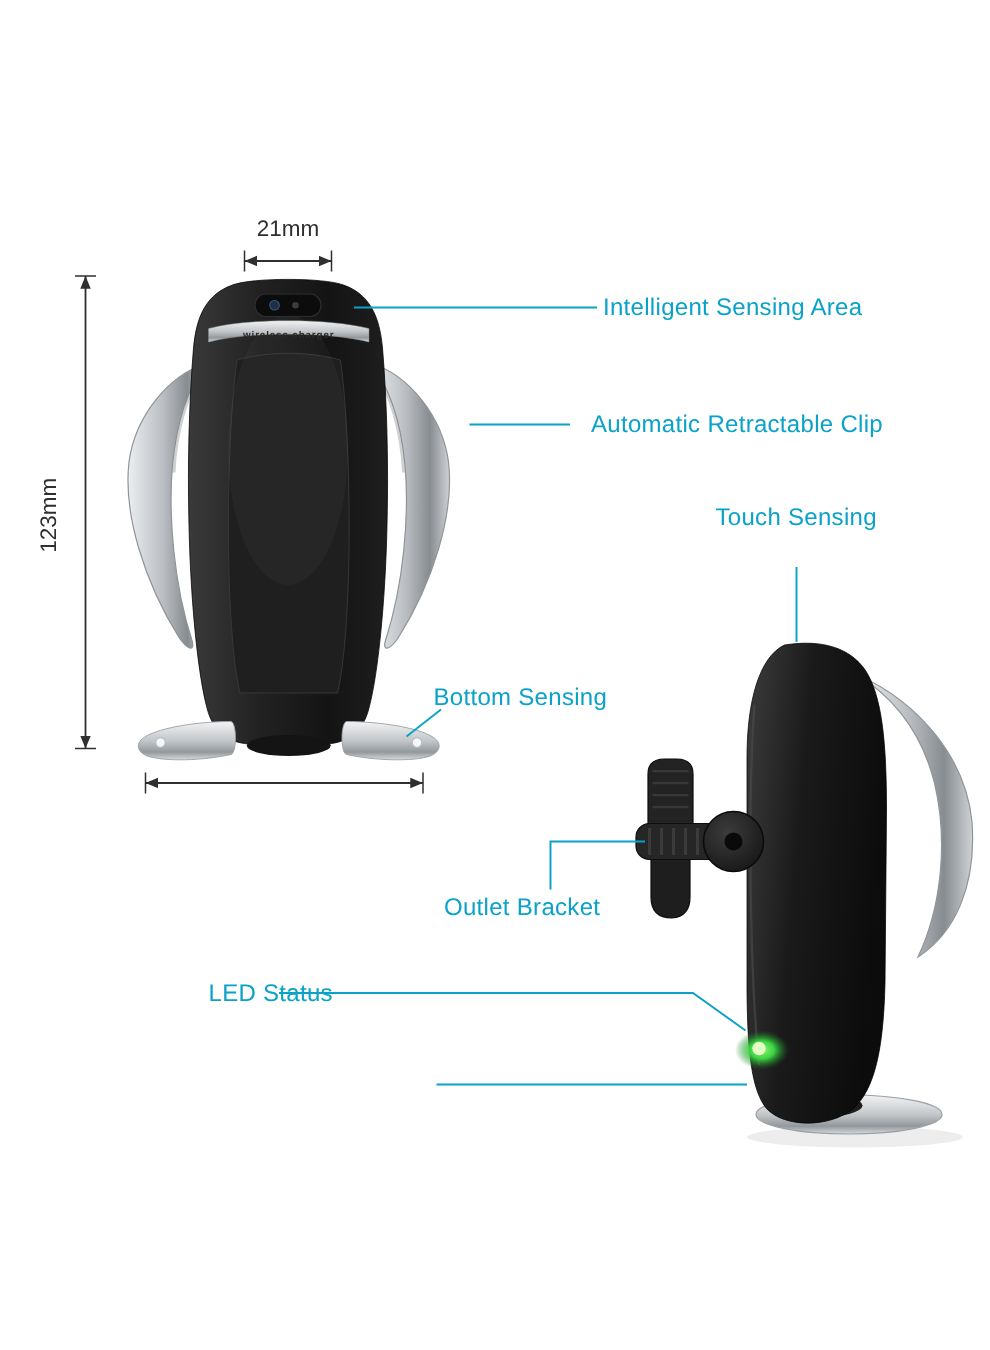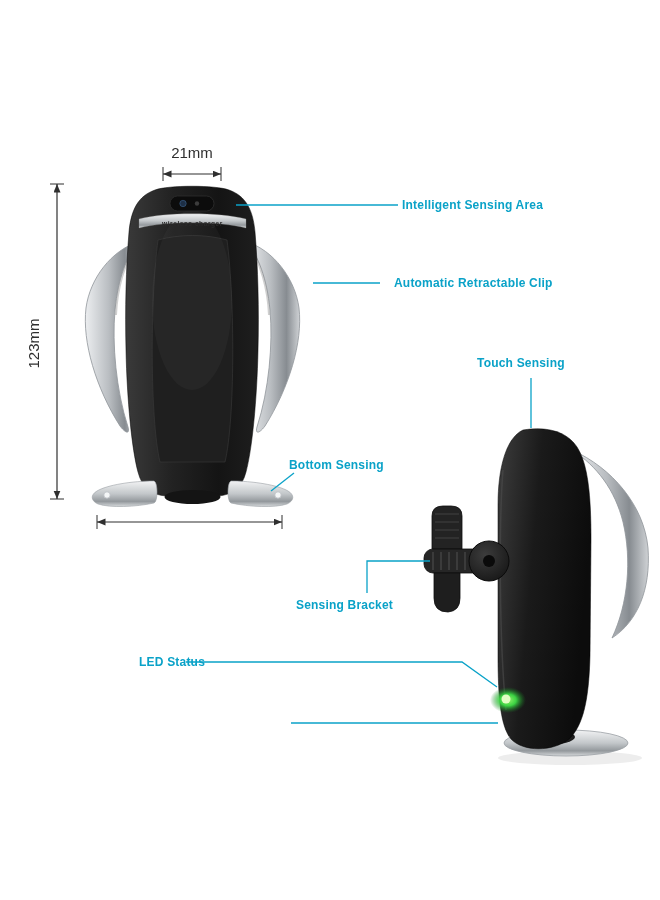--- a/index.html
+++ b/index.html
@@ -16,22 +16,22 @@
   }
   .scene{position:absolute;left:0;top:0;}
   .label{
     position:absolute;
     white-space:nowrap;
     line-height:19px;
     height:19px;
   }
   .callout{
     color:var(--color-annotation);
-    font-size:12px;
-    font-weight:700;
+    font-size:16px;
+    font-weight:400;
     letter-spacing:.2px;
   }
   .dim{
     color:var(--color-dimension);
     font-size:15px;
     font-weight:400;
   }
   .dim.center{text-align:center;}
   .rot{
     transform:rotate(-90deg);
@@ -199,22 +199,22 @@
 
   <div class="label dim center" style="left:163px;top:143px;width:58px;">21mm</div>
 
   <div class="label dim rot" style="left:3px;top:334px;width:60px;">123mm</div>
 
 
   <div class="label callout" style="left:402px;top:196px;">Intelligent Sensing Area</div>
 
   <div class="label callout" style="left:384px;top:274px;margin-left:10px;">Automatic Retractable Clip</div>
 
-  <div class="label callout" style="left:477px;top:354px;">Touch Sensing</div>
+  <div class="label callout" style="left:477px;top:336px;">Touch Sensing</div>
 
   <div class="label callout" style="left:289px;top:456px;">Bottom Sensing</div>
 
-  <div class="label callout" style="left:296px;top:596px;">Sensing Bracket</div>
+  <div class="label callout" style="left:296px;top:596px;">Outlet Bracket</div>
 
   <div class="label callout" style="left:95px;top:653px;margin-left:44px;">LED Status</div>
 
 
 </div>
 
 </body></html>

